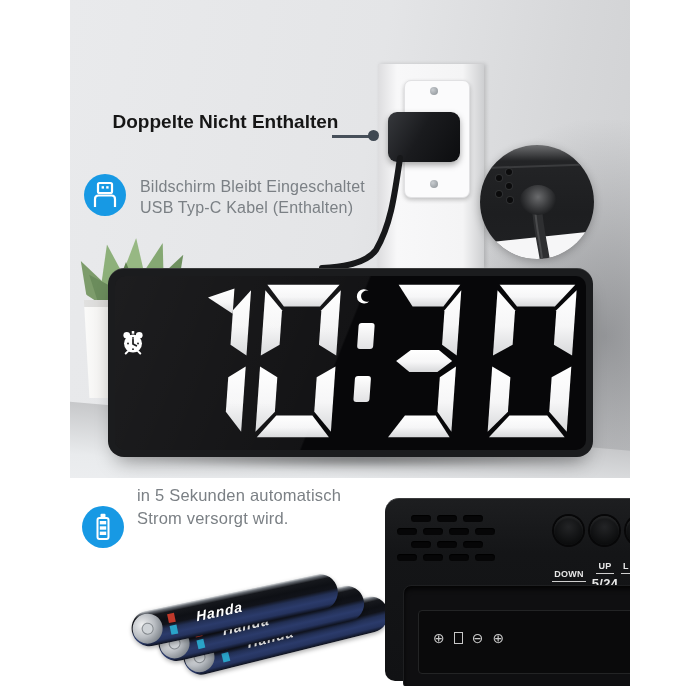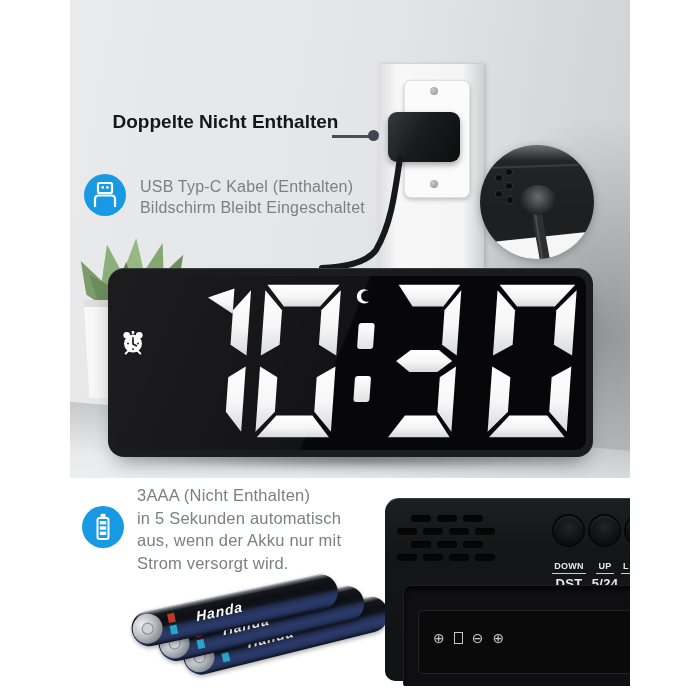--- a/index.html
+++ b/index.html
@@ -104,21 +104,21 @@
   .vents{position:absolute;left:12px;top:16px;width:120px;height:56px;}
   .vent-slot{position:absolute;width:20px;height:7px;border-radius:3.5px;background:#060607;box-shadow:inset 0 1px 1px #000;}
   .btn{position:absolute;top:17px;width:29px;height:29px;border-radius:50%;
        background:radial-gradient(circle at 50% 38%,#232426,#0c0d0e 72%);
        box-shadow:0 0 0 2px #070708, inset 0 2px 2px rgba(255,255,255,.07);}
   .btn.b1{left:169px;} .btn.b2{left:205px;} .btn.b3{left:241px;}
   .btn-label{position:absolute;top:56px;width:52px;text-align:center;color:#e8e8e8;}
   .btn-label .t{display:inline-block;font-size:9px;font-weight:bold;letter-spacing:.3px;
                 border-bottom:1px solid #cfcfcf;padding:0 2px 2px 2px;}
   .btn-label .b{display:block;font-size:13px;font-weight:bold;letter-spacing:.3px;margin-top:2px;}
-  .btn-label.l1{left:158px;} .btn-label.l2{left:194px;} .btn-label.l3{left:236px;width:40px;text-align:left;}
+  .btn-label.l1{left:158px;margin-top:8px;} .btn-label.l2{left:194px;} .btn-label.l3{left:236px;width:40px;text-align:left;}
   .compartment{position:absolute;left:18px;top:86px;width:246px;height:102px;border-radius:8px 0 0 6px;
                background:#0f0f11;border:1px solid #1e1f21;box-shadow:inset 0 3px 5px rgba(0,0,0,.8);}
   .slot{position:absolute;left:14px;top:24px;width:218px;height:62px;border-radius:4px;
         background:#0a0a0b;border:1px solid #232425;}
   .markings{position:absolute;left:14px;top:19px;display:flex;align-items:center;gap:9px;
             color:#c8c8c8;font-family:"DejaVu Sans",sans-serif;font-size:14px;}
   .markings .sq{width:7px;height:10px;border:1.5px solid #c8c8c8;display:inline-block;}
   .label-box{border:1.5px solid #c8c8c8;border-radius:2px;padding:2px 10px;font-size:12px;
              letter-spacing:3px;color:#d6d6d6;font-family:"DejaVu Sans Mono",monospace;}
 </style>
@@ -250,38 +250,36 @@
       <svg width="42" height="42" viewBox="0 0 42 42">
         <g stroke="#fff" stroke-width="2.2" fill="none">
           <rect x="14" y="9" width="14" height="10" rx="1.5"></rect>
           <path d="M11,33 V25 q0,-3.5 3.5,-3.5 h13 q3.5,0 3.5,3.5 V33"></path>
         </g>
         <rect x="17.6" y="12.2" width="2.4" height="2.4" fill="#fff"></rect>
         <rect x="22.2" y="12.2" width="2.4" height="2.4" fill="#fff"></rect>
       </svg>
     </div>
     <div class="usb-text">
+      <div>Bildschirm Bleibt Eingeschaltet</div>
       <div>USB Typ-C Kabel (Enthalten)</div>
-      <div>Bildschirm Bleibt Eingeschaltet</div>
     </div>
   </div>
 
   <div class="icon-circle batt-circle">
     <svg width="40" height="40" viewBox="0 0 40 40">
       <rect x="14.5" y="11" width="11" height="21" rx="2" stroke="#fff" stroke-width="2" fill="none"></rect>
       <rect x="17.5" y="6.8" width="5" height="3.6" rx="1" fill="#fff"></rect>
       <rect x="16.8" y="14" width="6.4" height="3.4" fill="#fff"></rect>
       <rect x="16.8" y="19.3" width="6.4" height="3.4" fill="#fff"></rect>
       <rect x="16.8" y="24.6" width="6.4" height="3.4" fill="#fff"></rect>
     </svg>
   </div>
   <div class="batt-text">
-    <div>3AAA (Nicht Enthalten)</div>
     <div>in 5 Sekunden automatisch</div>
-    <div>aus, wenn der Akku nur mit</div>
     <div>Strom versorgt wird.</div>
   </div>
 
   <div class="batteries">
     <div class="battery" style="left:76px;top:47px;transform:rotate(-14deg)">
       <span class="cap"></span>
       <span class="mark-red"></span>
       <span class="mark-cyan"></span>
       <span class="brand">Handa</span>
     </div>

